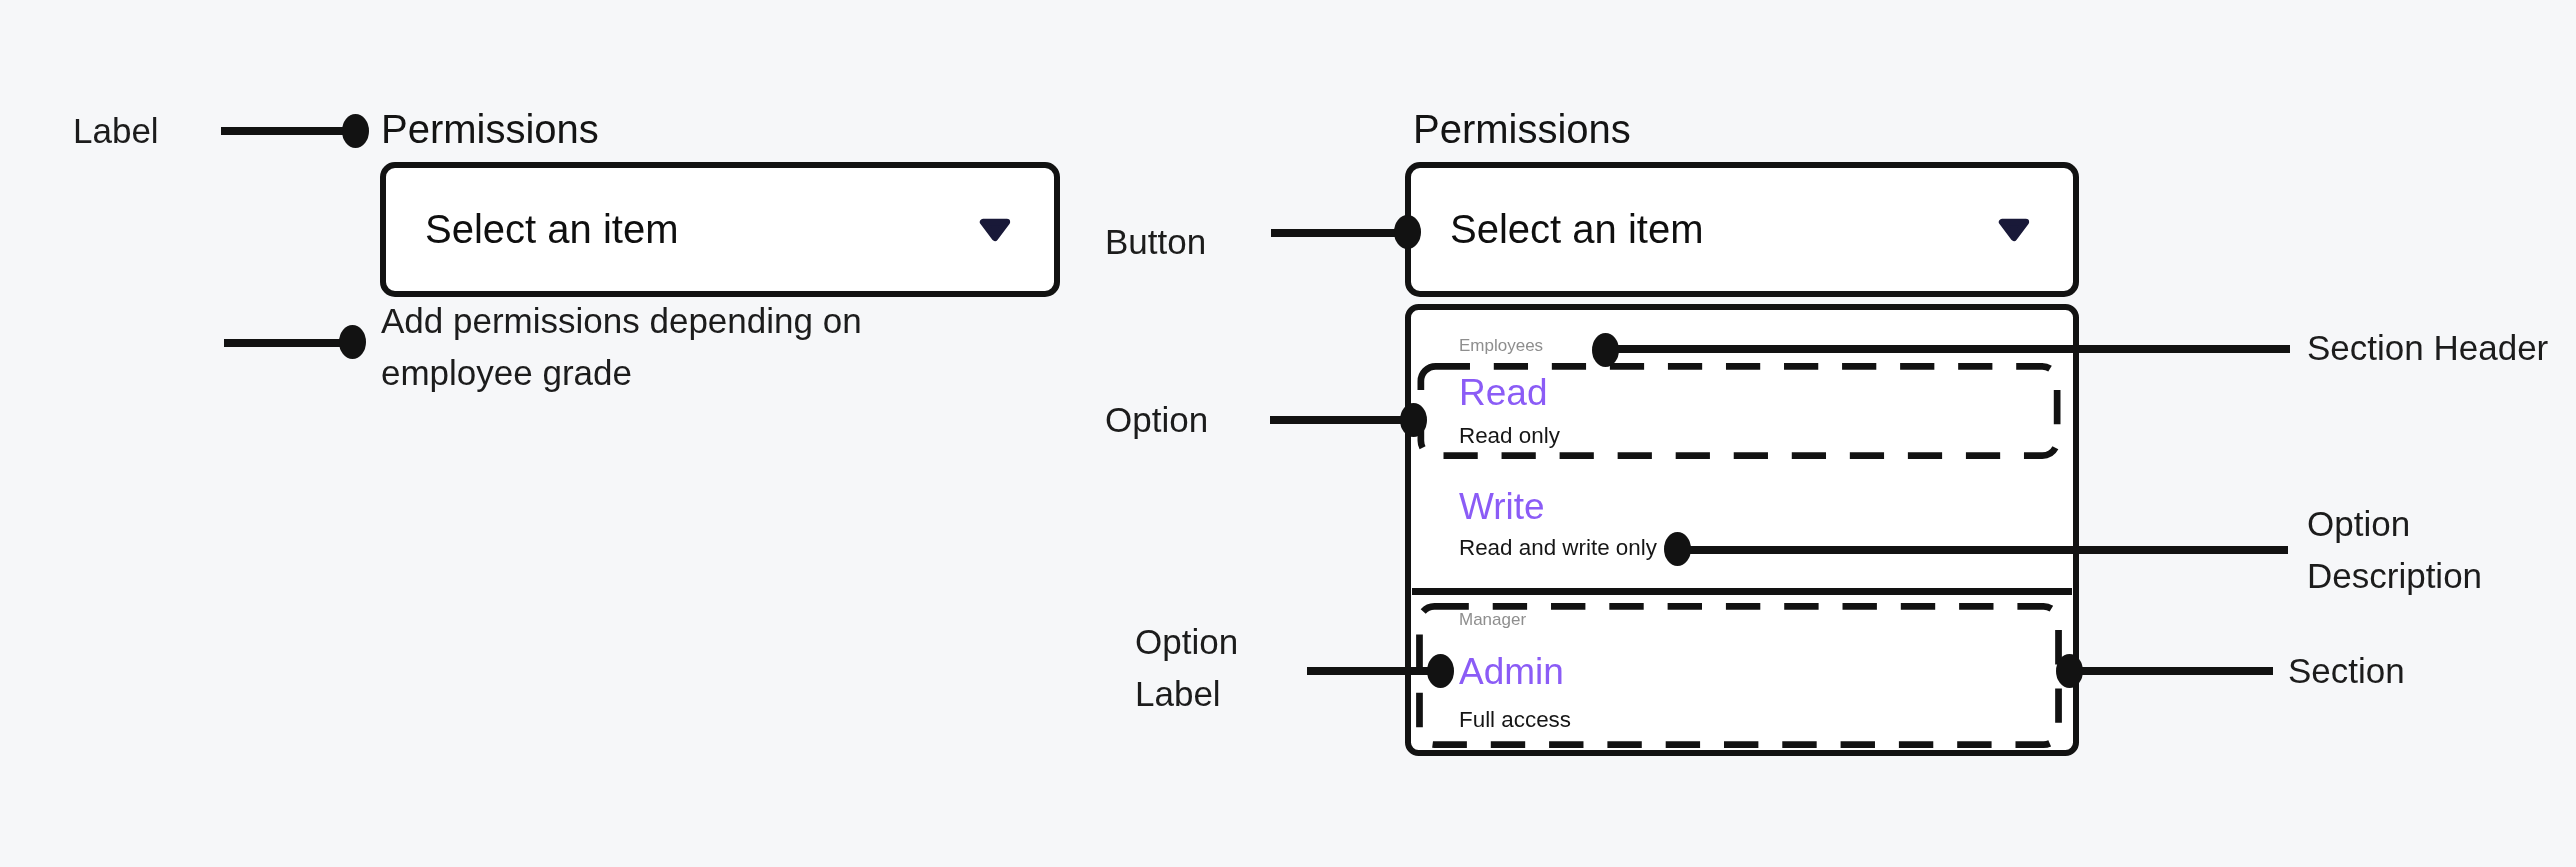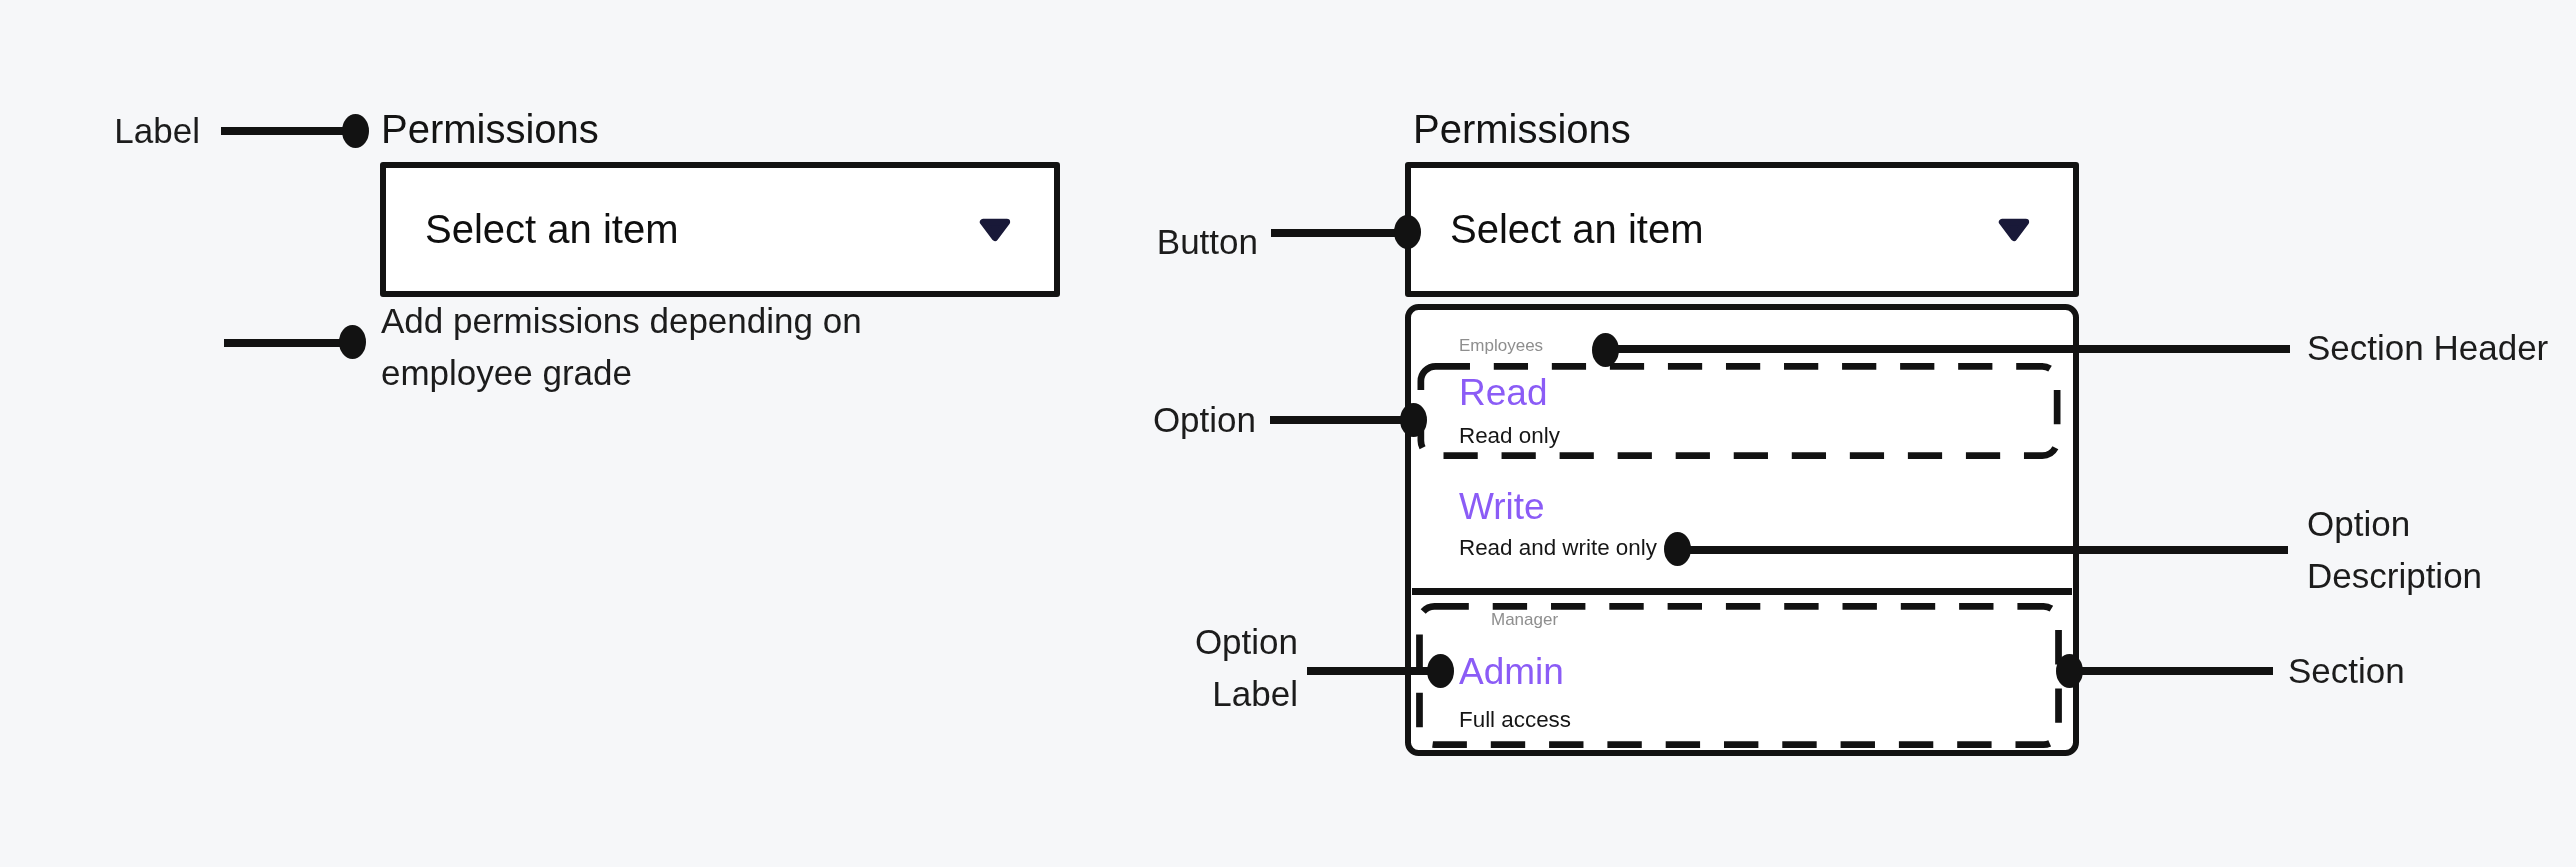--- a/index.html
+++ b/index.html
@@ -1,22 +1,22 @@
 <!DOCTYPE html>
 <html style="font-size:12px"><head>
 <meta charset="utf-8">
 <style>
   html,body{margin:0;padding:0;background:#f6f7f9;}
   .canvas{position:relative;width:2576px;height:867px;background:#f6f7f9;
           font-family:"Liberation Sans","DejaVu Sans",sans-serif;color:#161616;overflow:hidden;}
   .abs{position:absolute;}
   .ann{font-size:35px;line-height:52px;color:#1c1c1c;white-space:nowrap;}
-  .right-align{text-align:right;}
+  .right-align{text-align:left;}
   .heading{font-size:40px;line-height:48px;color:#141414;white-space:nowrap;}
-  .select-btn{box-sizing:border-box;background:#ffffff;border:6.7px solid #121212;border-radius:3px;
+  .select-btn{box-sizing:border-box;background:#ffffff;border:6.7px solid #121212;border-radius:15px;
               display:flex;align-items:center;justify-content:space-between;padding:0 42px 0 39px;}
   .btn-label{font-size:40px;color:#0f0f0f;white-space:nowrap;}
   .menu{box-sizing:border-box;background:#ffffff;border:6.7px solid #121212;border-radius:13.5px;}
   .sec-header{font-size:17px;line-height:28px;color:#8e8e8e;white-space:nowrap;}
   .opt-label{font-size:37px;line-height:43px;color:#8b5cf6;white-space:nowrap;}
   .opt-desc{font-size:22.4px;line-height:27px;color:#161616;white-space:nowrap;}
   .line{background:#121212;height:7.5px;}
   .dot{width:27px;height:34px;background:#121212;border-radius:50%;}
   .divider{background:#121212;height:6.7px;}
   .dashed-box{overflow:visible;}
@@ -72,21 +72,21 @@
   <div class="abs sec-header" style="left:1459px;top:332px;">Employees</div>
 
   <div class="abs opt-label" style="left:1459px;top:371px;">Read</div>
   <div class="abs opt-desc" style="left:1459px;top:422px;text-align:right;">Read only</div>
 
   <div class="abs opt-label" style="left:1459px;top:485px;">Write</div>
   <div class="abs opt-desc" style="left:1459px;top:534px;">Read and write only</div>
 
   <div class="abs divider" style="left:1412px;top:588px;width:660px;"></div>
 
-  <div class="abs sec-header" style="left:1459px;top:606px;margin-left:32px;">Manager</div>
+  <div class="abs sec-header" style="left:1459px;top:606px;">Manager</div>
 
   <div class="abs opt-label" style="left:1459px;top:650px;">Admin</div>
   <div class="abs opt-desc" style="left:1459px;top:706px;">Full access</div>
 
   <div class="abs dot" style="left:1394px;top:215px;"></div>
 
   <div class="abs dot" style="left:1592px;top:333px;"></div>
   <div class="abs line" style="left:1614px;top:345px;width:676px;"></div>
   <div class="abs ann" style="left:2307px;top:322px;">Section Header</div>
 

